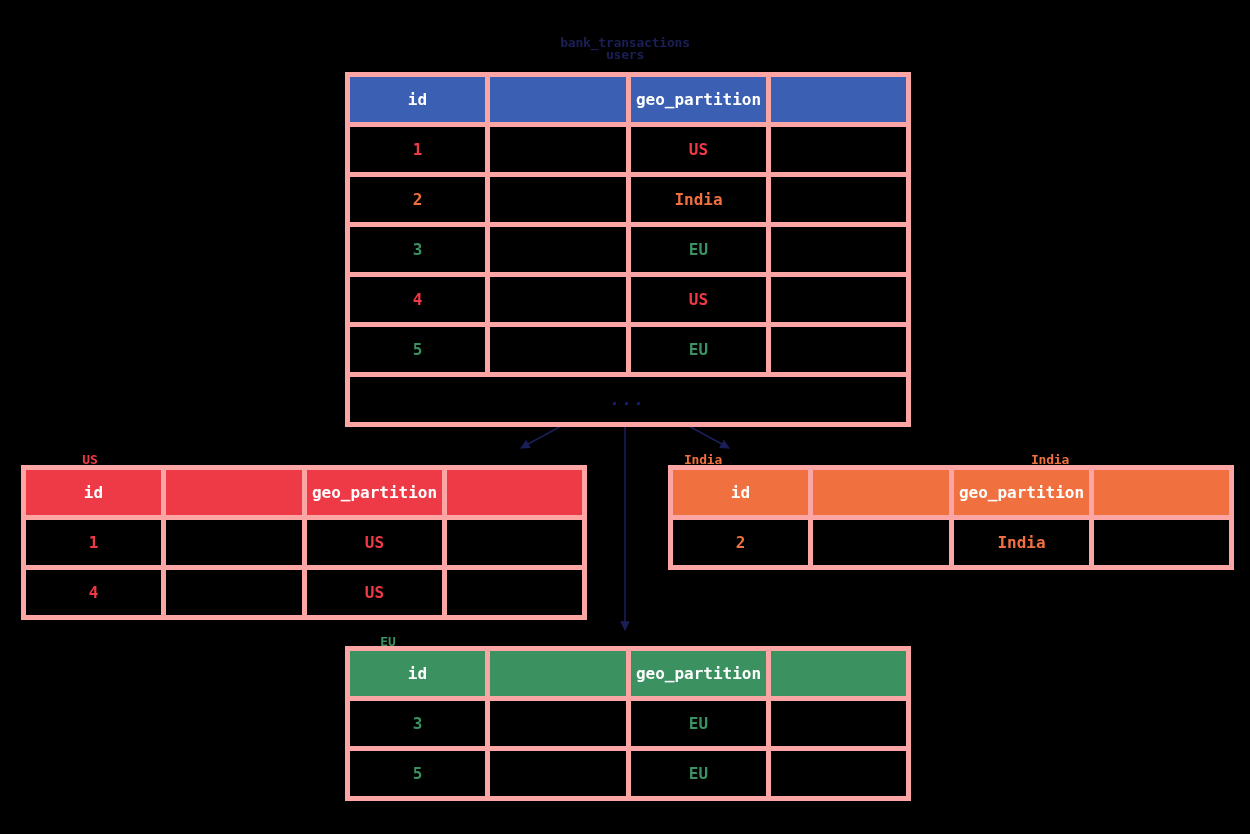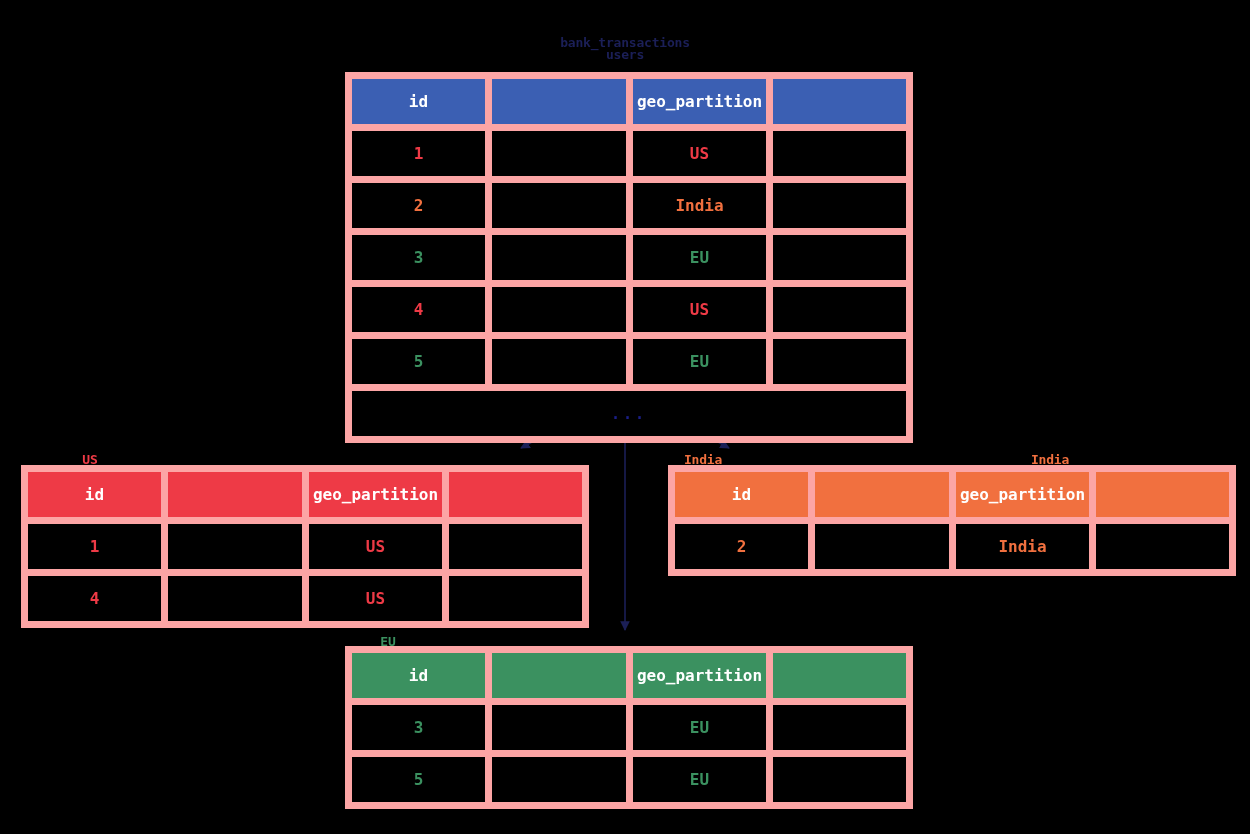--- a/index.html
+++ b/index.html
@@ -55,21 +55,21 @@
 
   
   .tbl {
     position: absolute;
     z-index: 3;
     border-collapse: collapse;
     table-layout: fixed;
     background: #000000;
   }
   .tbl td, .tbl th {
-    border: 7px solid #fca5a5;
+    border: 5px solid #fca5a5;
     text-align: center;
     font-family: "DejaVu Sans Mono", "Liberation Mono", monospace;
     font-weight: bold;
     padding: 0;
     overflow: hidden;
   }
   .tbl th {
     color: #ffffff;
     font-size: 16px;
     height: 45px;

